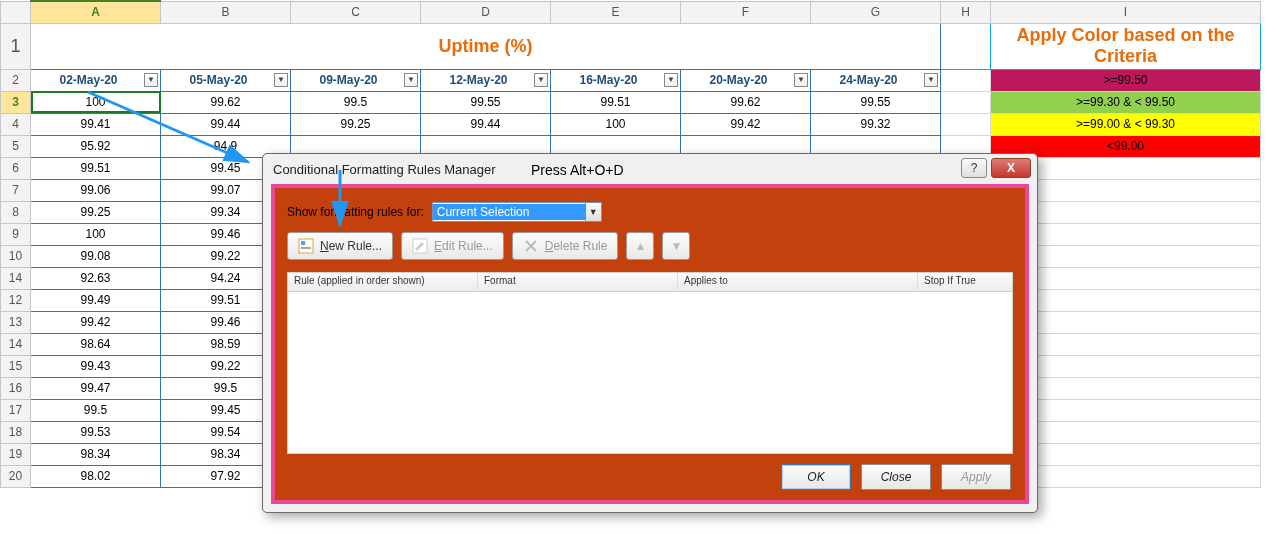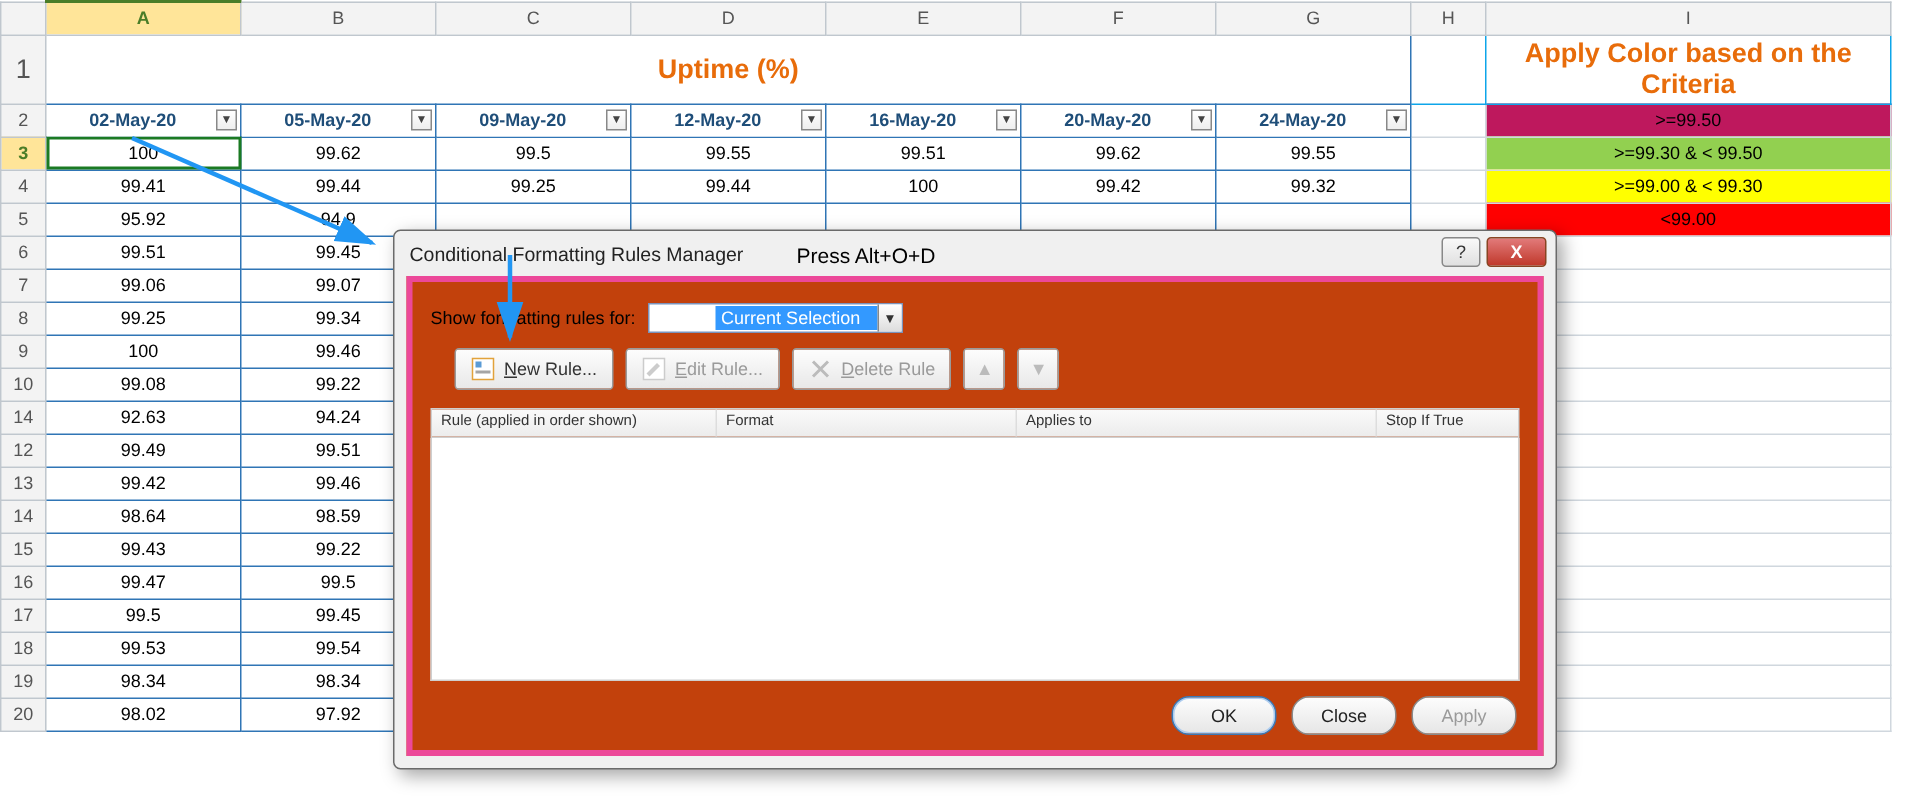--- a/index.html
+++ b/index.html
@@ -22,37 +22,37 @@
   .colI-r  { background: #ff0000; }
 
   
   .dialog { position: absolute; left: 262px; top: 153px; width: 776px; height: 360px; background: #f0f0f0; border: 1px solid #6a6a6a; box-shadow: 4px 4px 12px rgba(0,0,0,.35); border-radius: 5px; }
   .dialog-title { position: absolute; left: 10px; top: 8px; font-size: 13px; color: #222; text-align: center; }
   .dialog-hint { position: absolute; left: 268px; top: 8px; font-size: 14px; color: #000000; }
   .dlg-help { position: absolute; right: 50px; top: 4px; width: 26px; height: 20px; background: linear-gradient(#f9f9f9,#e0e0e0); border: 1px solid #888; border-radius: 3px; text-align:center; font-size:12px; color:#333; line-height:18px; }
   .dlg-close { position: absolute; right: 6px; top: 4px; width: 40px; height: 20px; background: linear-gradient(#e27a7a,#c0392b); border: 1px solid #842; border-radius: 3px; text-align:center; color:#fff; font-size:12px; line-height:18px; font-weight:bold; }
   .dlg-body { position: absolute; left: 8px; top: 30px; right: 8px; bottom: 8px; background: #c2410c; border: 4px solid #ec4899; }
   .row1 { position: absolute; left: 12px; top: 14px; display:flex; align-items:center; gap:8px; }
-  .combo { border: 1px solid #7a93bc; background:#fff; height:20px; display:flex; align-items:center; width:170px;padding-left:44px; }
+  .combo { border: 1px solid #7a93bc; background:#fff; height:20px; display:flex; align-items:center; width:170px; }
   .combo-val { background:#3399ff; color:#fff; padding:1px 4px; flex:1; font-size:12px; }
   .combo-btn { width:16px; border-left:1px solid #888; background:linear-gradient(#fff,#ddd); text-align:center; font-size:9px; color:#333; height:100%; line-height:18px;}
-  .btnrow { position: absolute; left: 28px; top: 44px; display:flex; gap:8px; align-items:center; }
+  .btnrow { position: absolute; left: 12px; top: 44px; display:flex; gap:8px; align-items:center; }
   .tbtn { height: 28px; border: 1px solid #9a9a9a; background: linear-gradient(#fdfdfd,#e8e8e8); border-radius:3px; display:flex; align-items:center; padding:0 10px; gap:6px; font-size:12px; color:#333; }
   .tbtn.dis { color:#9a9a9a; }
   .tbtn .ic { width:16px; height:16px; display:inline-flex; align-items:center; justify-content:center; }
   .sq { width:28px; padding:0; justify-content:center; }
   .listhdr { position: absolute; left: 12px; right: 12px; top: 84px; height: 20px; border: 1px solid #cfcfcf; background: linear-gradient(#fafafa,#ececec); display:flex; font-size:10px; color:#333; }
   .listhdr div { padding: 2px 6px; }
   .lh1 { width: 190px; border-right:1px solid #ddd;}
   .lh2 { width: 200px; border-right:1px solid #ddd;}
   .lh3 { width: 240px; border-right:1px solid #ddd;}
   .lh4 { flex:1; }
   .listbody { position:absolute; left:12px; right:12px; top:104px; bottom:46px; border:1px solid #cfcfcf; border-top:none; background:#fff; }
   .dlg-foot { position:absolute; right:14px; bottom:10px; display:flex; gap:10px; }
-  .fbtn { width:70px; height:26px; border:1px solid #8a8a8a; background:linear-gradient(#fdfdfd,#e6e6e6); border-radius:12px; font-size:12px; color:#222; }
+  .fbtn { width:70px; height:26px; border:1px solid #8a8a8a; background:linear-gradient(#fdfdfd,#e6e6e6); border-radius:1px; font-size:12px; color:#222;font-style:italic; }
   .fbtn.primary { border:1px solid #3b78b5; box-shadow: 0 0 0 1px #aecdf0 inset; }
   .fbtn.dis { color:#9a9a9a; }
   .underline-first::first-letter { text-decoration: underline; }
 
   
   .arrow { position:absolute; pointer-events:none; }
   .arrow svg { overflow: visible; }
 </style>
 </head>
 <body>

